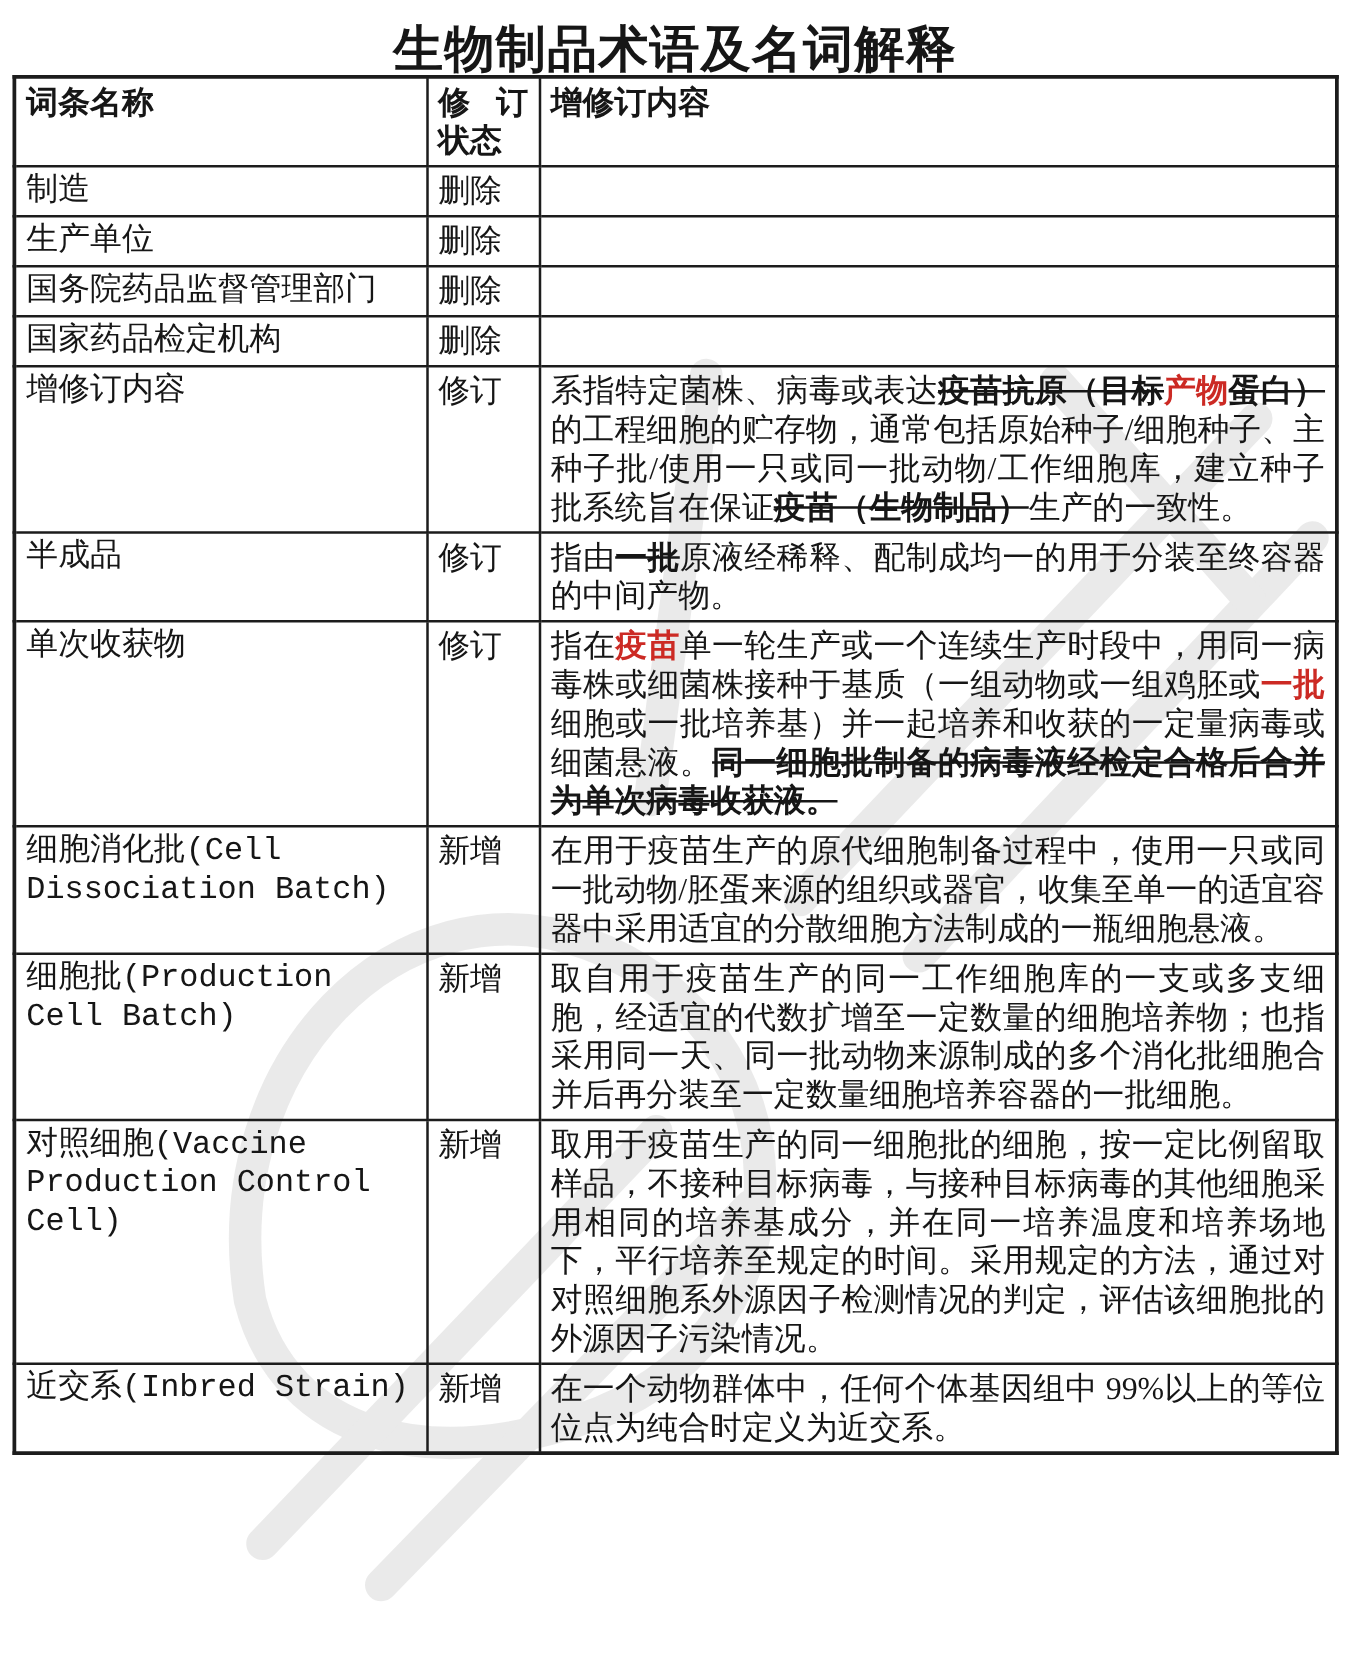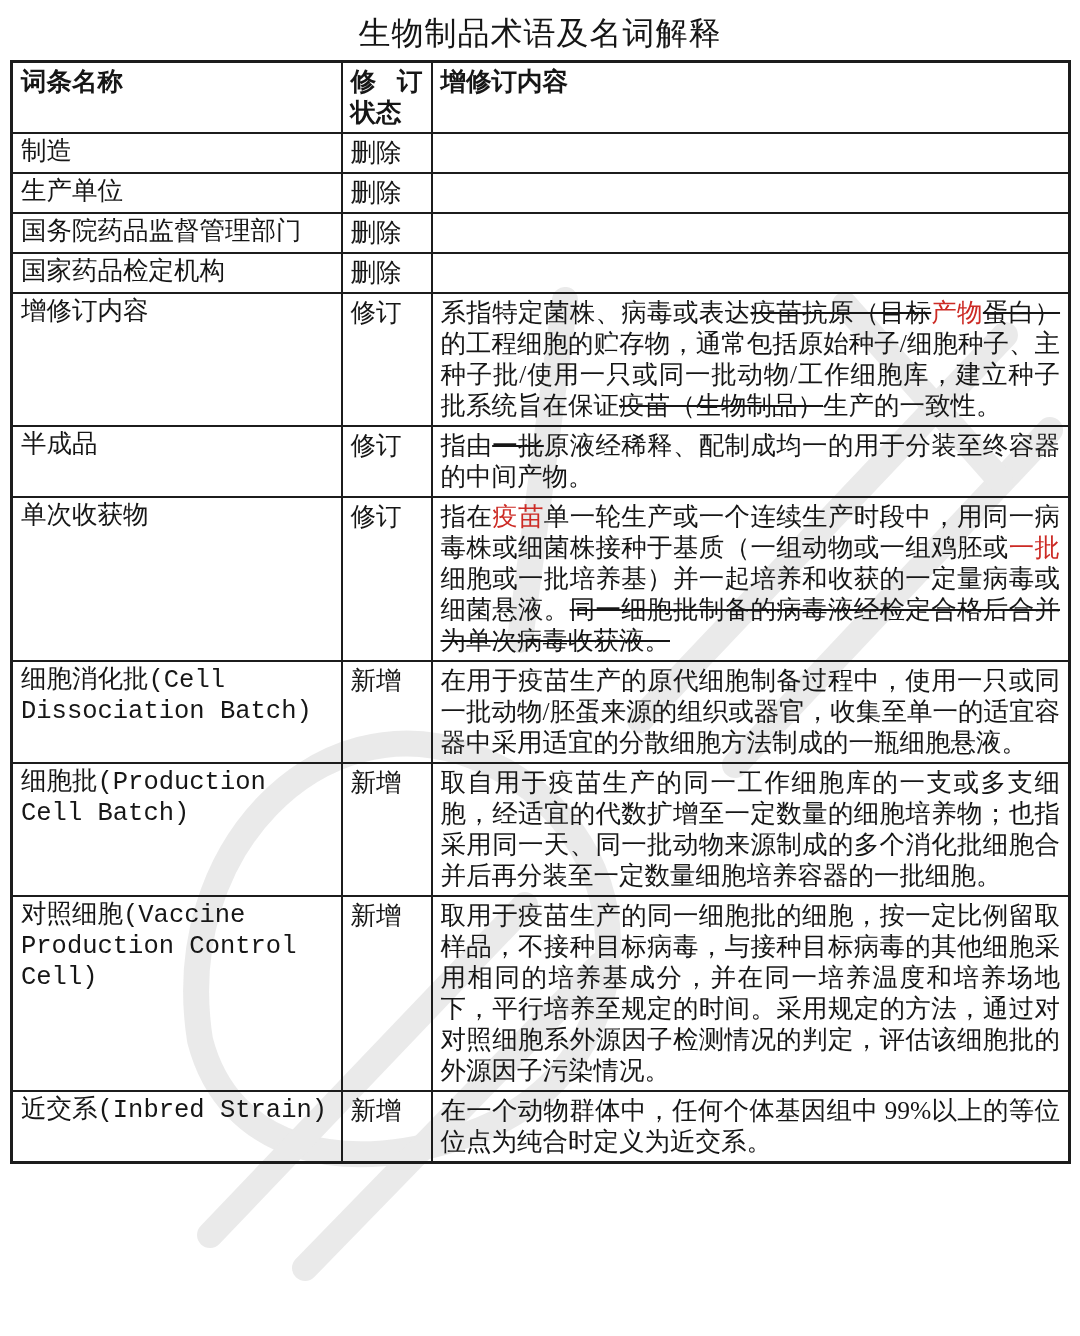--- a/index.html
+++ b/index.html
@@ -19,22 +19,22 @@
   .watermark{
     position:absolute;left:0;top:0;width:1080px;height:1336px;
     z-index:0;pointer-events:none;
   }
   .page{
     position:relative;z-index:1;
   }
   .title{
     text-align:center;
     font-family:"Liberation Sans", sans-serif;
-    font-weight:normal;
-    font-size:32px;
+    font-weight:bold;
+    font-size:40px;
     padding-top:12px;
     height:48px;
     letter-spacing:1px;
   }
   table.terms{
     table-layout:fixed;
     width:1058px;
     margin-left:10px;
     border-collapse:collapse;
     font-size:25.5px;
@@ -65,24 +65,25 @@
     text-align:justify;
   }
   .jline{
     text-align:justify;
     text-align-last:justify;
   }
   .seg-n{}
   .seg-del{
     text-decoration:line-through;
     text-decoration-thickness:2px;
+    font-weight:bold;
   }
   .seg-add{
     color:var(--red);
-    font-weight:normal;
+    font-weight:bold;
   }
 </style>
 </head>
 <body>
 
 <svg class="watermark" viewBox="0 0 1080 1336" xmlns="http://www.w3.org/2000/svg">
   <g fill="none" stroke="#c9c9c9" stroke-width="26" stroke-linecap="round" opacity="0.38">
     <path d="M 200 1040 C 170 850, 320 700, 470 755 C 650 822, 655 1060, 480 1130 C 345 1182, 228 1150, 200 1040 Z"></path>
     <path d="M 640 720 L 1005 335"></path>
     <path d="M 735 765 L 1050 430"></path>

